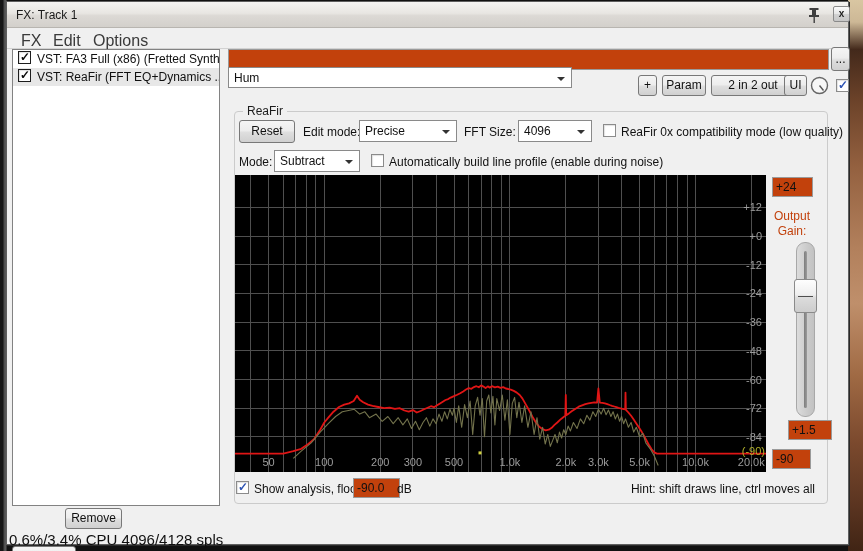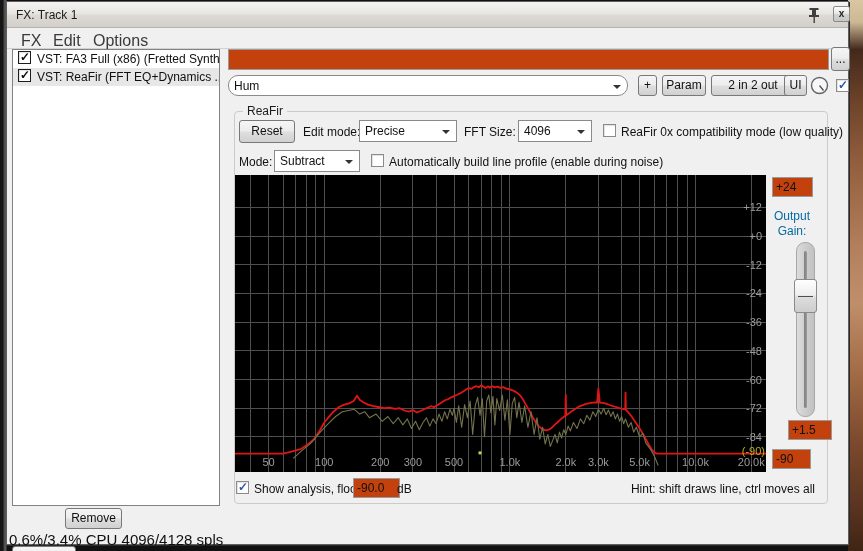--- a/index.html
+++ b/index.html
@@ -60,21 +60,21 @@
 
   .comment-field { left:221px; top:47px; width:601px; height:21px; }
   .more-btn { left:824px; top:45px; width:19px; height:24px; line-height:22px; }
 
   .combo { position:absolute; background:#fff; border:1px solid #8a8a8a;
     font-size:12px; padding:3px 18px 0 5px; white-space:nowrap; overflow:hidden; }
   .combo::after { content:""; position:absolute; right:6px; top:50%; margin-top:-1px;
     border-left:4px solid transparent; border-right:4px solid transparent;
     border-top:4px solid #333; }
 
-  .preset-combo { left:221px; top:73px; width:400px; height:21px;border-radius:10px; }
+  .preset-combo { left:221px; top:65px; width:344px; height:21px; }
   .plus-btn { left:631px; top:73px; width:19px; height:21px; line-height:19px; }
   .param-btn { left:655px; top:73px; width:44px; height:21px; line-height:19px; }
   .io-btn { left:704px; top:73px; width:84px; height:21px; line-height:19px; }
   .ui-btn { left:777px; top:73px; width:23px; height:21px; line-height:19px; }
   .knob { position:absolute; left:803px; top:74px; width:19px; height:19px; }
   .wet-cb { position:absolute; left:829px; top:77px; }
 
   
   .groupbox { position:absolute; left:227px; top:109px; width:594px; height:393px;
     border:1px solid #cbcbcb; border-radius:4px; }
@@ -92,21 +92,21 @@
   .mode-lbl { left:4px; top:43px; }
   .mode-combo { left:39px; top:38px; width:86px; height:22px; }
   .autonoise-cb { position:absolute; left:136px; top:42px; }
   .autonoise-lbl { left:154px; top:43px; }
 
   .graph { position:absolute; left:0px; top:63px; width:531px; height:297px; background:#000; }
   .graph svg { display:block; }
 
   .gain-top-edit { left:537px; top:65px; width:41px; height:20px; }
   .gain-lbl { position:absolute; left:522px; top:97px; width:70px; text-align:center;
-    font-size:12px; line-height:15px; color:#0369a1; }
+    font-size:12px; line-height:15px; color:#c2410c; }
   .slider-track { position:absolute; left:561px; top:130px; width:19px; height:175px;
     background:linear-gradient(90deg,#dcdcdc,#cbcbcb 60%,#c2c2c2); border:1px solid #a8a8a8;
     border-radius:9px; }
   .slider-track::before { content:""; position:absolute; left:7px; top:8px; bottom:8px;
     width:3px; background:linear-gradient(90deg,#7d7d7d,#9b9b9b); border-radius:2px; }
   .slider-thumb { position:absolute; left:-3px; top:36px; width:23px; height:34px;
     background:linear-gradient(180deg,#fefefe,#efefef 45%,#dcdcdc 55%,#cdcdcd);
     border:1px solid #8a8a8a; border-radius:3px; }
   .slider-thumb::after { content:""; position:absolute; left:3px; right:3px; top:16px;
     height:1px; background:#4e4e4e; }

